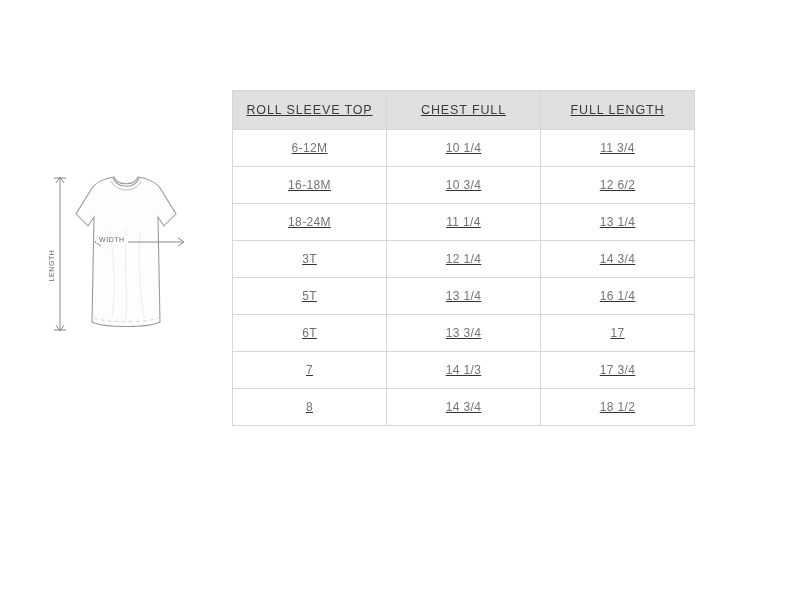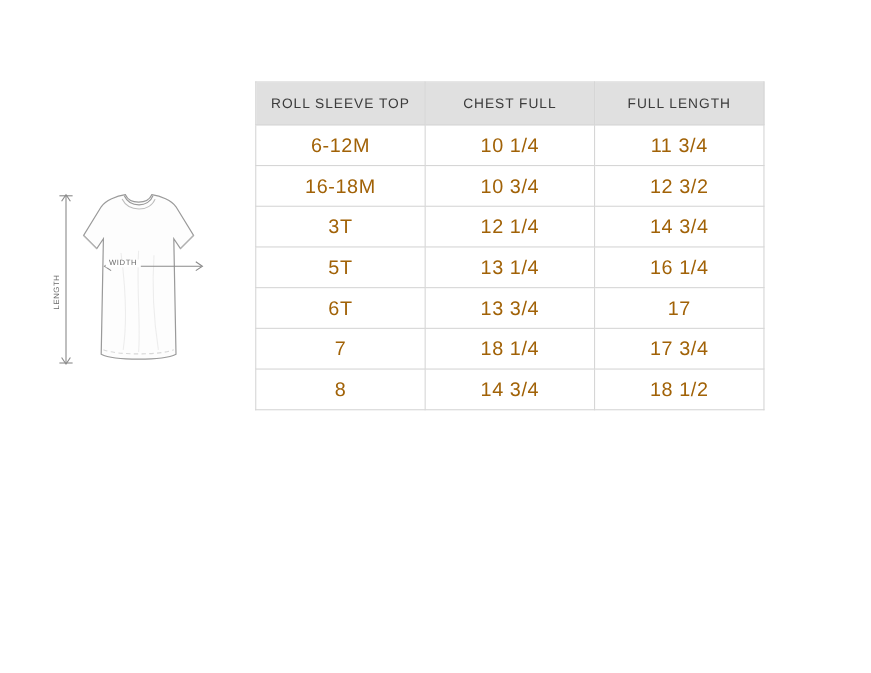--- a/index.html
+++ b/index.html
@@ -47,31 +47,32 @@
     top: 66px;
     background: #ffffff;
     padding: 0 3px;
     white-space: nowrap;
   }
 
   
   #size-table {
     position: absolute;
     left: 232px;
-    top: 74px;
+    top: 90px;
     width: 462px;
     border-collapse: collapse;
     table-layout: fixed;
+    text-decoration: underline;
   }
   #size-table th,
   #size-table td {
     border: 1px solid #d6d6d6;
     text-align: center;
-    font-size: 18px;
-    color: #a16207;
+    font-size: 12px;
+    color: #737373;
     font-weight: normal;
     letter-spacing: 0.03em;
     height: 36px;
     padding: 0;
   }
   #size-table thead th {
     background: #e0e0e0;
     height: 38px;
     letter-spacing: 0.07em;
     font-size: 12.5px;
@@ -151,40 +152,45 @@
   </thead>
   <tbody>
     <tr>
       <td>6-12M</td>
       <td>10 1/4</td>
       <td>11 3/4</td>
     </tr>
     <tr>
       <td>16-18M</td>
       <td>10 3/4</td>
-      <td>12 3/2</td>
+      <td>12 6/2</td>
+    </tr>
+    <tr>
+      <td>18-24M</td>
+      <td>11 1/4</td>
+      <td>13 1/4</td>
     </tr>
     <tr>
       <td>3T</td>
       <td>12 1/4</td>
       <td>14 3/4</td>
     </tr>
     <tr>
       <td>5T</td>
       <td>13 1/4</td>
       <td>16 1/4</td>
     </tr>
     <tr>
       <td>6T</td>
       <td>13 3/4</td>
       <td>17</td>
     </tr>
     <tr>
       <td>7</td>
-      <td>18 1/4</td>
+      <td>14 1/3</td>
       <td>17 3/4</td>
     </tr>
     <tr>
       <td>8</td>
       <td>14 3/4</td>
       <td>18 1/2</td>
     </tr>
   </tbody>
 </table>
 

